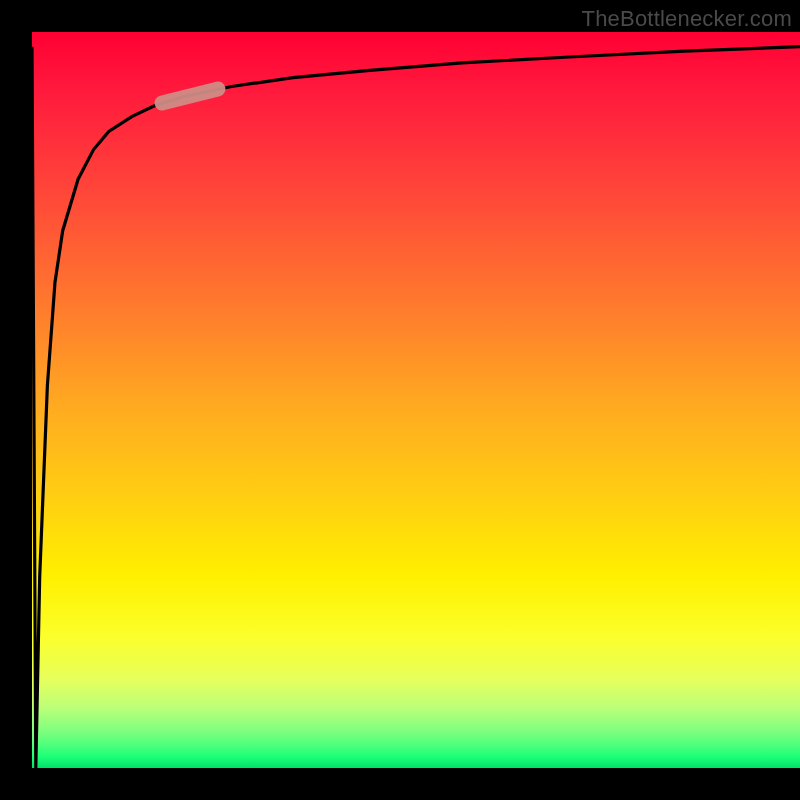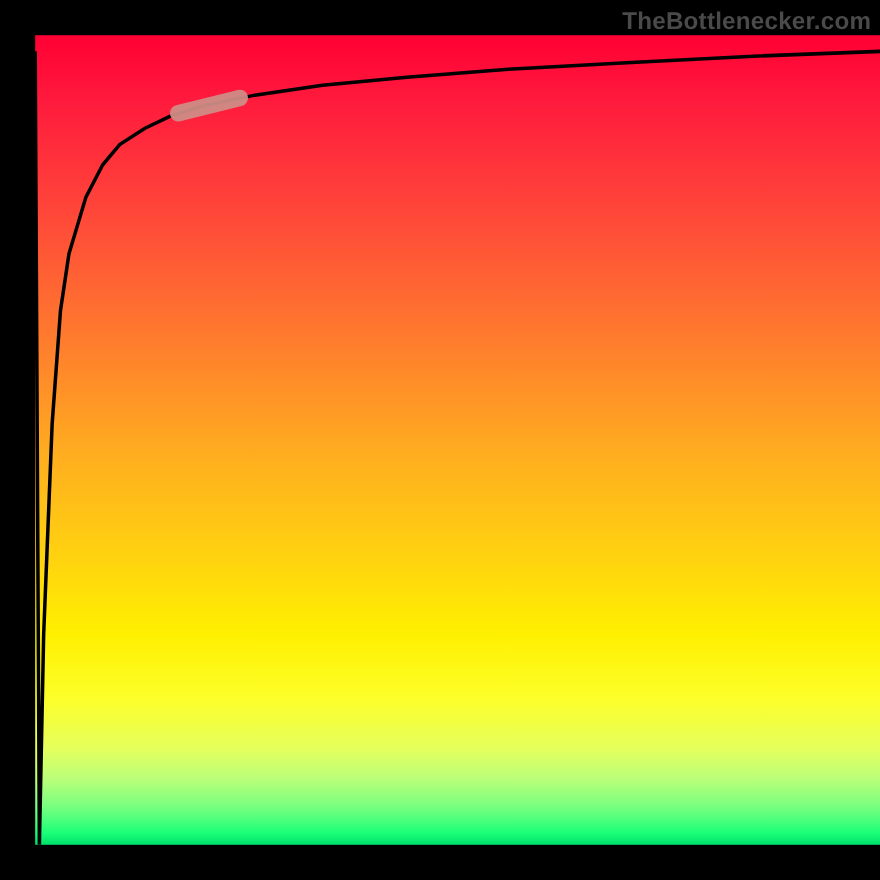--- a/index.html
+++ b/index.html
@@ -41,21 +41,21 @@
       #1cff78 98.5%,
       #00e06a 100%
     );
   }
   .watermark {
     position: absolute;
     top: 6px;
     right: 8px;
     color: #4a4a4a;
     font-size: 22px;
-    font-weight: 700;
+    font-weight: 400;
     user-select: none;
     letter-spacing: 0.2px;
   }
   
   svg.overlay {
     position: absolute;
     left: 0;
     top: 0;
     width: 800px;
     height: 800px;

